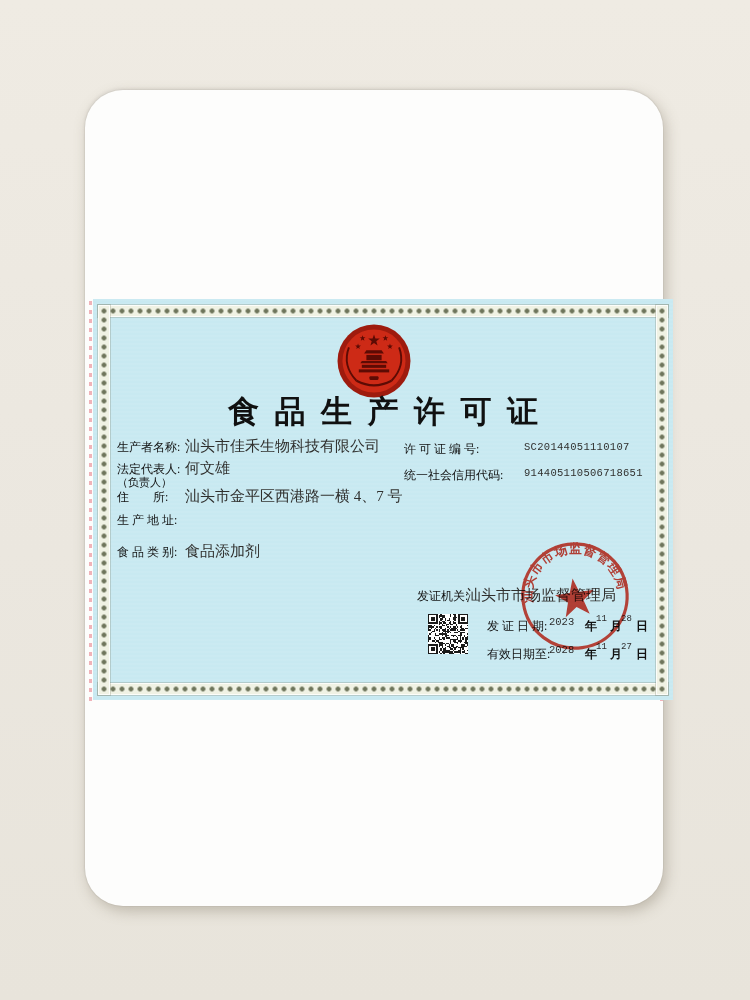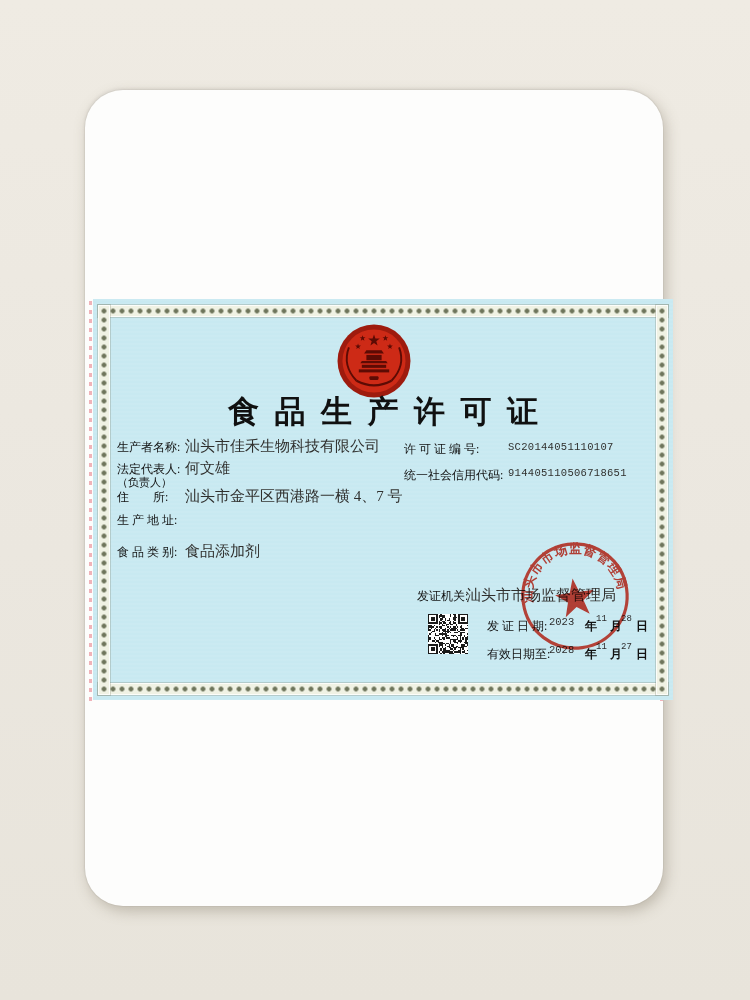--- a/index.html
+++ b/index.html
@@ -50,21 +50,21 @@
   .emblem{position:absolute;left:243px;top:24px;width:76px;height:76px;}
 
   .title{
     position:absolute;left:0;top:92px;width:100%;
     text-align:center;font-size:31px;font-weight:bold;color:#101010;
     letter-spacing:.5em;text-indent:.5em;white-space:nowrap;
   }
 
   .lbl{position:absolute;font-size:12px;font-weight:normal;color:#121212;white-space:nowrap;}
   .val{position:absolute;font-size:15px;color:#30302e;white-space:nowrap;}
-  .val.mono{font-family:"Liberation Mono","DejaVu Sans Mono",monospace;font-size:10.5px;letter-spacing:.3px;}
+  .val.mono{font-family:"Liberation Mono","DejaVu Sans Mono",monospace;font-size:10.5px;letter-spacing:.3px;margin-left:16px;}
   .unit{position:absolute;font-size:12px;font-weight:bold;color:#121212;}
   .num{position:absolute;font-family:"Liberation Mono","DejaVu Sans Mono",monospace;color:#2c2c2c;text-align:center;}
   .num.year{font-size:10.5px;}
   .num.small{font-size:9px;}
 
   .qr{position:absolute;left:335px;top:315px;width:40px;height:40px;}
 
   .seal{position:absolute;left:423px;top:238px;width:118px;height:118px;
         transform:rotate(-8deg);mix-blend-mode:multiply;opacity:.92;}
 

